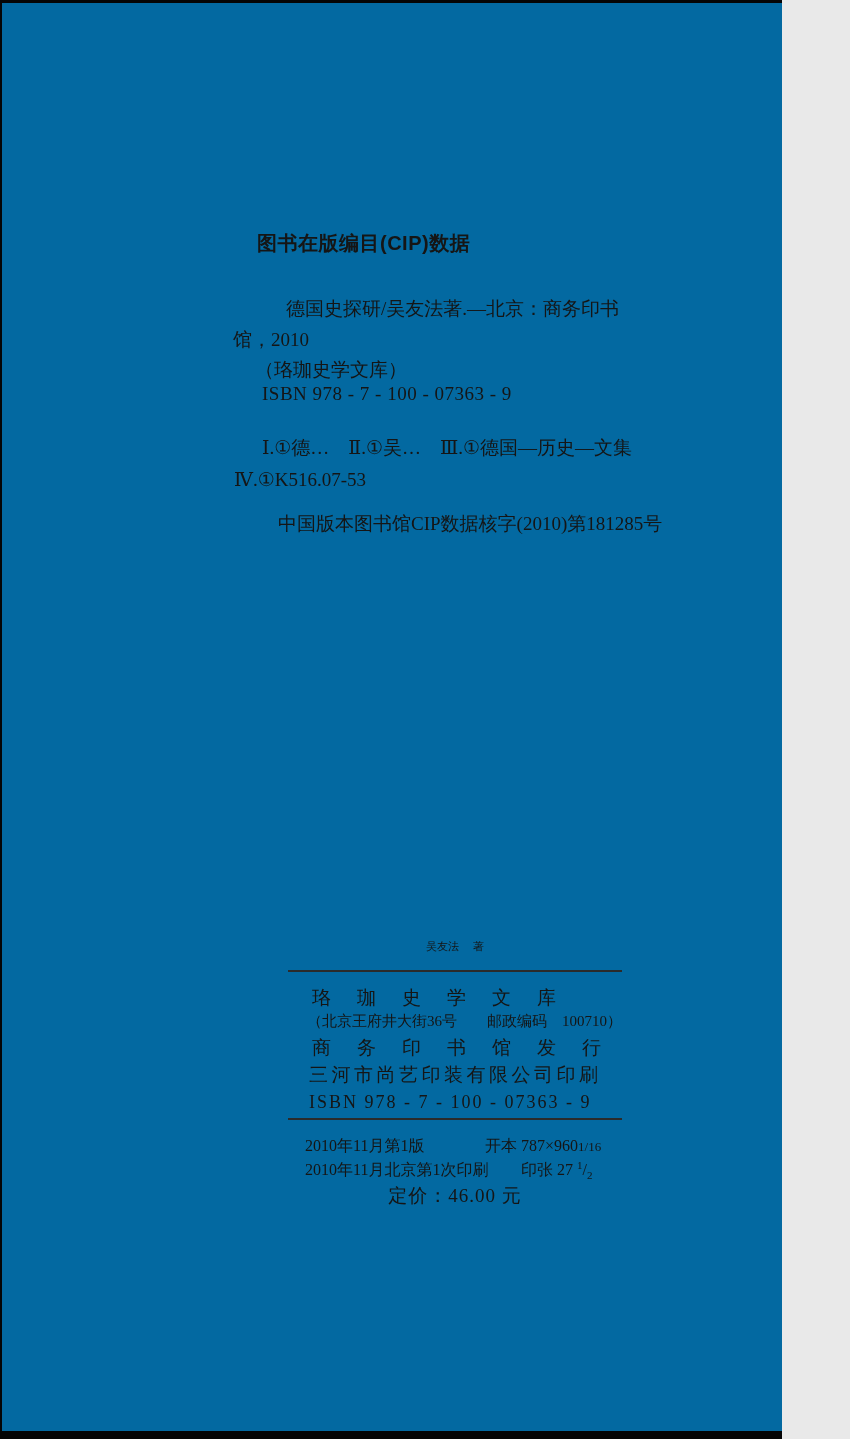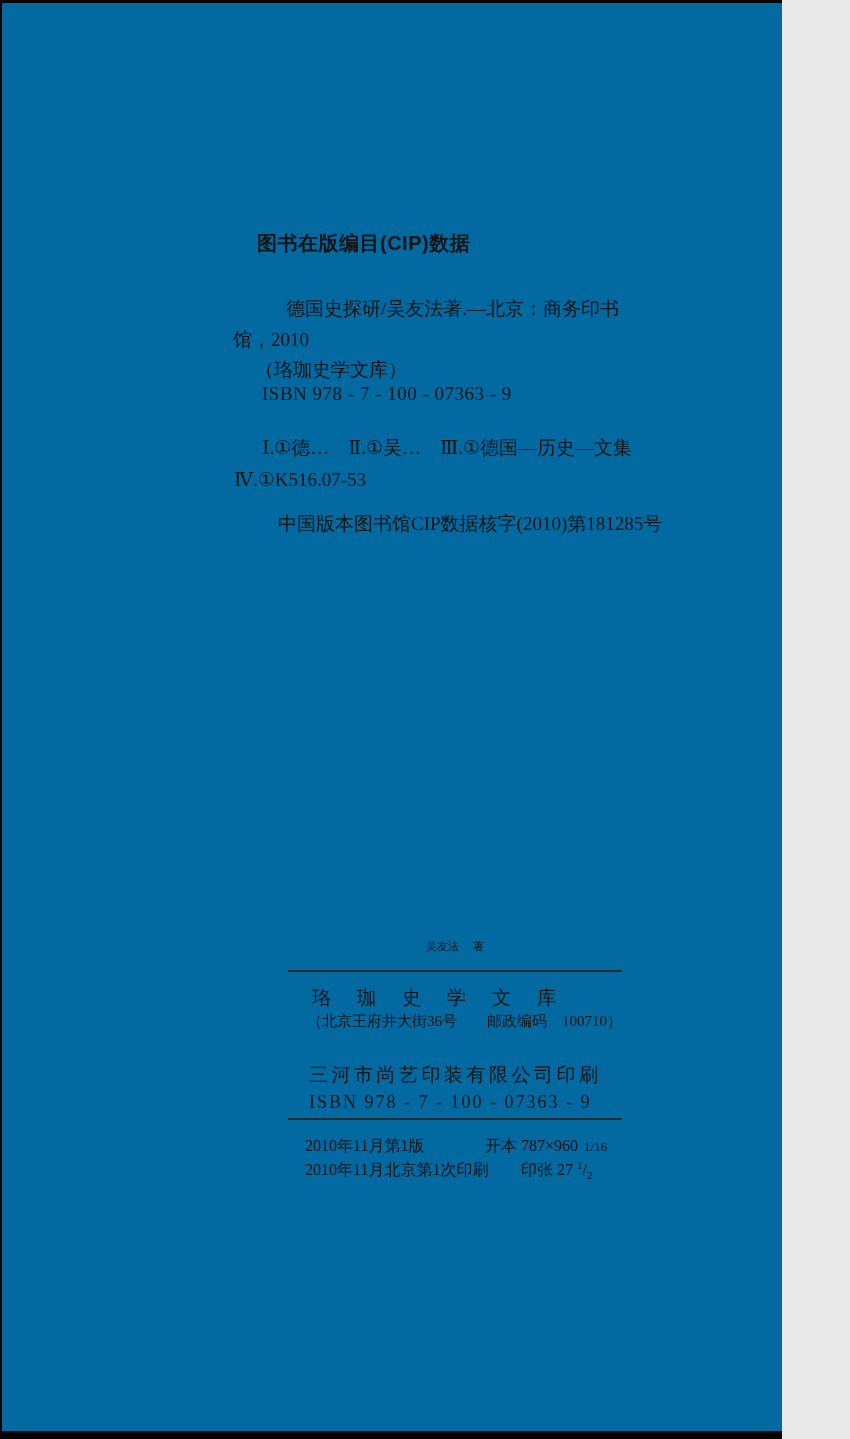--- a/index.html
+++ b/index.html
@@ -48,21 +48,21 @@
   .rule-bottom { top: 218px; }
   .colo-pub  { left: 24px; top: 88px;  font-size: 19px; letter-spacing: 26px; }
   .colo-addr { left: 19px; top: 114px; font-size: 15px; }
   .colo-dist { left: 24px; top: 138px; font-size: 19px; letter-spacing: 26px; }
   .colo-prin { left: 21px; top: 165px; font-size: 19px; letter-spacing: 3.5px; }
   .colo-isbn { left: 21px; top: 193px; font-size: 18px; letter-spacing: 2px; }
 
   
   .meta-edition  { left: 305px; top: 1138px; font-size: 16px; }
   .meta-format   { left: 485px; top: 1138px; font-size: 16px; }
-  .meta-format .small-frac { font-size: 13px; margin-left: 6px; }
+  .meta-format .small-frac { font-size: 13px; }
   .meta-printing { left: 305px; top: 1162px; font-size: 16px; }
   .meta-sheets   { left: 477px; top: 1162px; font-size: 16px; margin-left: 44px; }
   .meta-sheets sup { font-size: 11px; vertical-align: super; line-height: 0; }
   .meta-sheets sub { font-size: 11px; vertical-align: sub; line-height: 0; }
   .meta-price    { left: 288px; width: 334px; top: 1186px; font-size: 19px; text-align: center; letter-spacing: 1px; }
 </style>
 </head>
 <body>
 
 <div class="page">
@@ -78,23 +78,25 @@
   <div class="t serif cip-l4">ISBN 978 - 7 - 100 - 07363 - 9</div>
   <div class="t serif cip-c1">Ⅰ.①德…　Ⅱ.①吴…　Ⅲ.①德国—历史—文集</div>
   <div class="t serif cip-c2">Ⅳ.①K516.07-53</div>
   <div class="t serif cip-reg">中国版本图书馆CIP数据核字(2010)第181285号</div>
 
   <div class="colo">
     <div class="t serif colo-author"><span>吴友法</span><span class="role">著</span></div>
     <div class="rule rule-top"></div>
     <div class="t serif colo-pub">珞珈史学文库</div>
     <div class="t serif colo-addr">（北京王府井大街36号　　邮政编码　100710）</div>
+    <div class="t serif colo-dist">商务印书馆发行</div>
     <div class="t serif colo-prin">三河市尚艺印装有限公司印刷</div>
     <div class="t serif colo-isbn">ISBN 978 - 7 - 100 - 07363 - 9</div>
     <div class="rule rule-bottom"></div>
   </div>
 
   <div class="t serif meta-edition">2010年11月第1版</div>
   <div class="t serif meta-format"><span>开本 787×960</span><span class="small-frac">1/16</span></div>
   <div class="t serif meta-printing">2010年11月北京第1次印刷</div>
   <div class="t serif meta-sheets"><span>印张 27 </span><sup>1</sup><span>/</span><sub>2</sub></div>
+  <div class="t serif meta-price">定价：46.00 元</div>
 
 </div>
 
 </body></html>

